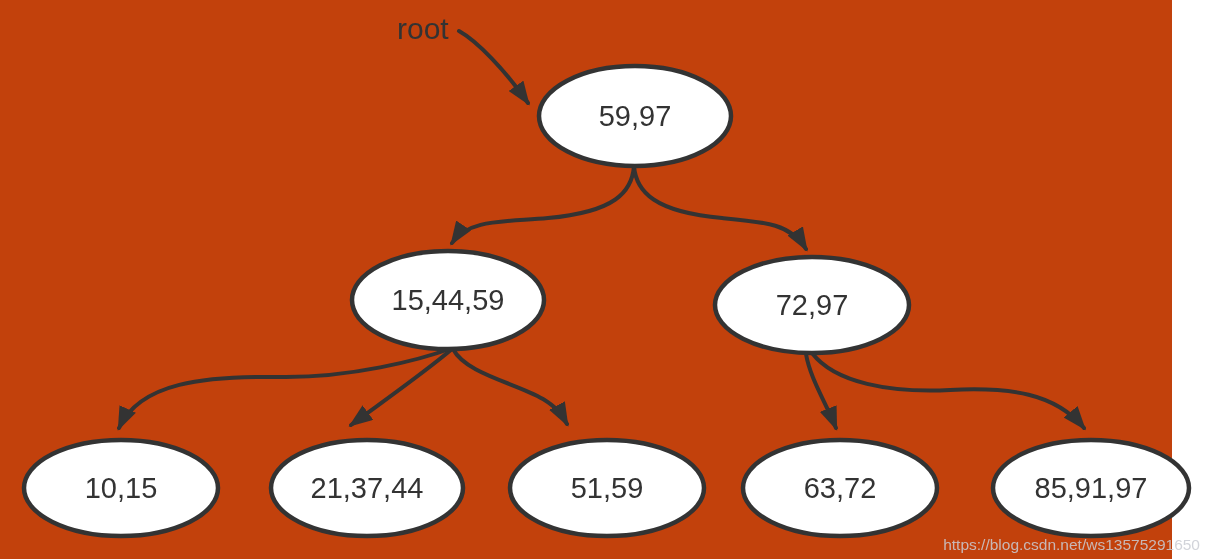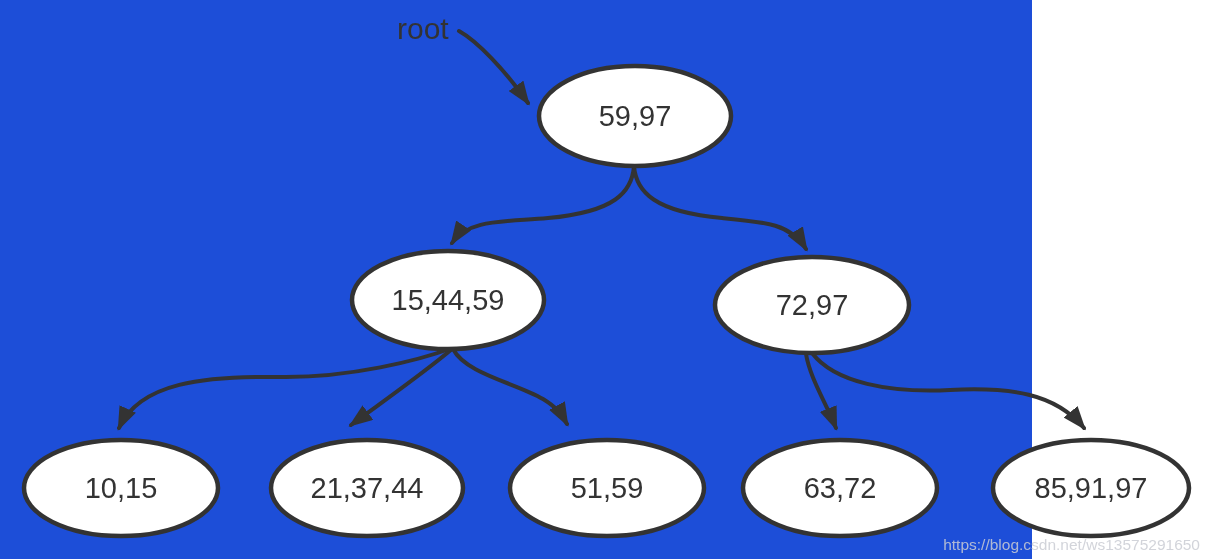--- a/index.html
+++ b/index.html
@@ -6,23 +6,23 @@
     margin: 0;
     padding: 0;
     background: #ffffff;
     width: 1206px;
     height: 559px;
     overflow: hidden;
     font-family: "Liberation Sans", sans-serif;
   }
   .canvas {
     position: relative;
-    width: 1032px;
+    width: 1172px;
     height: 559px;
-    background: #1d4ed8;
+    background: #c2410c;
   }
   svg { display: block; }
   .edge {
     fill: none;
     stroke: #333333;
     stroke-width: 4;
     stroke-linecap: round;
   }
   .node-ellipse {
     fill: #ffffff;

